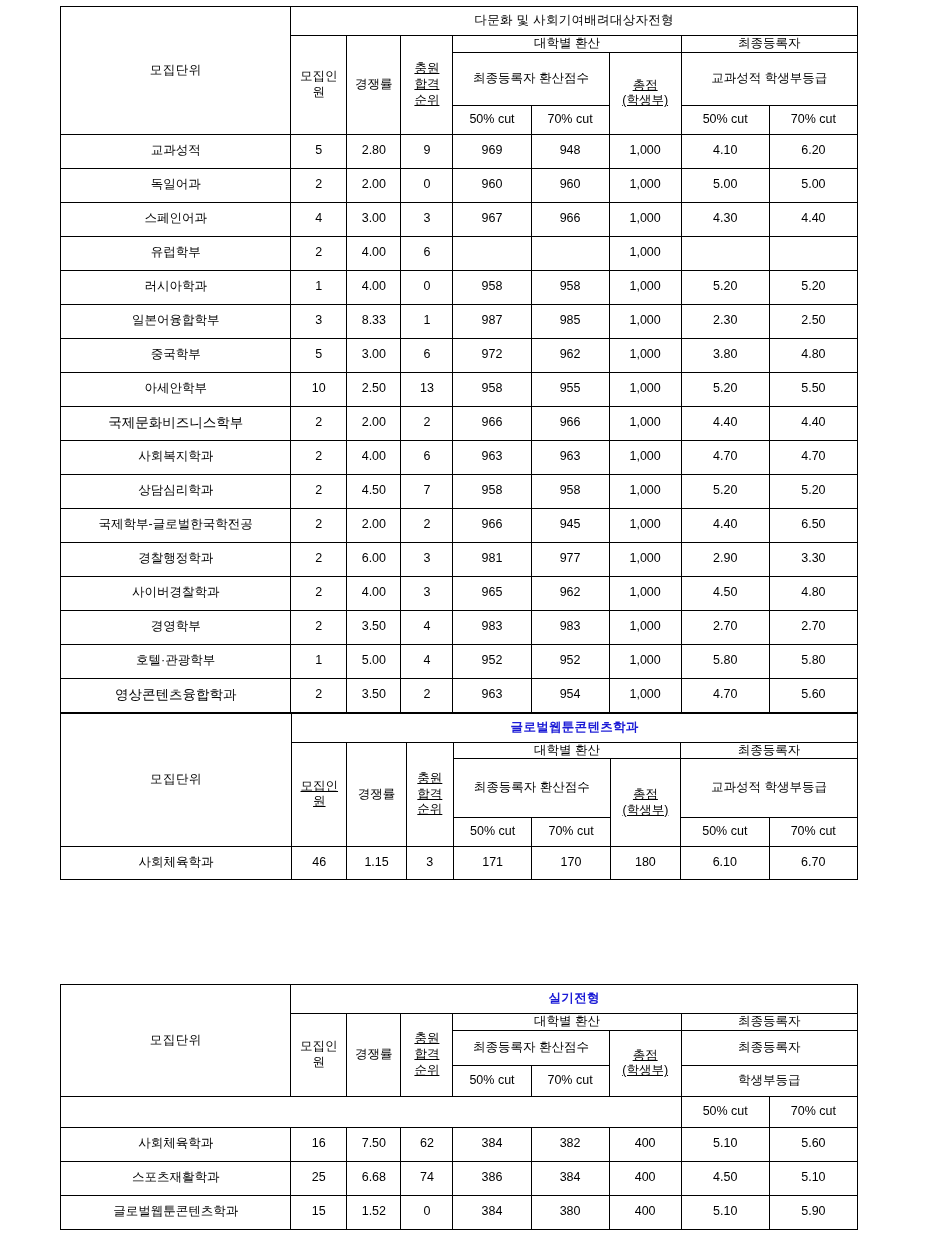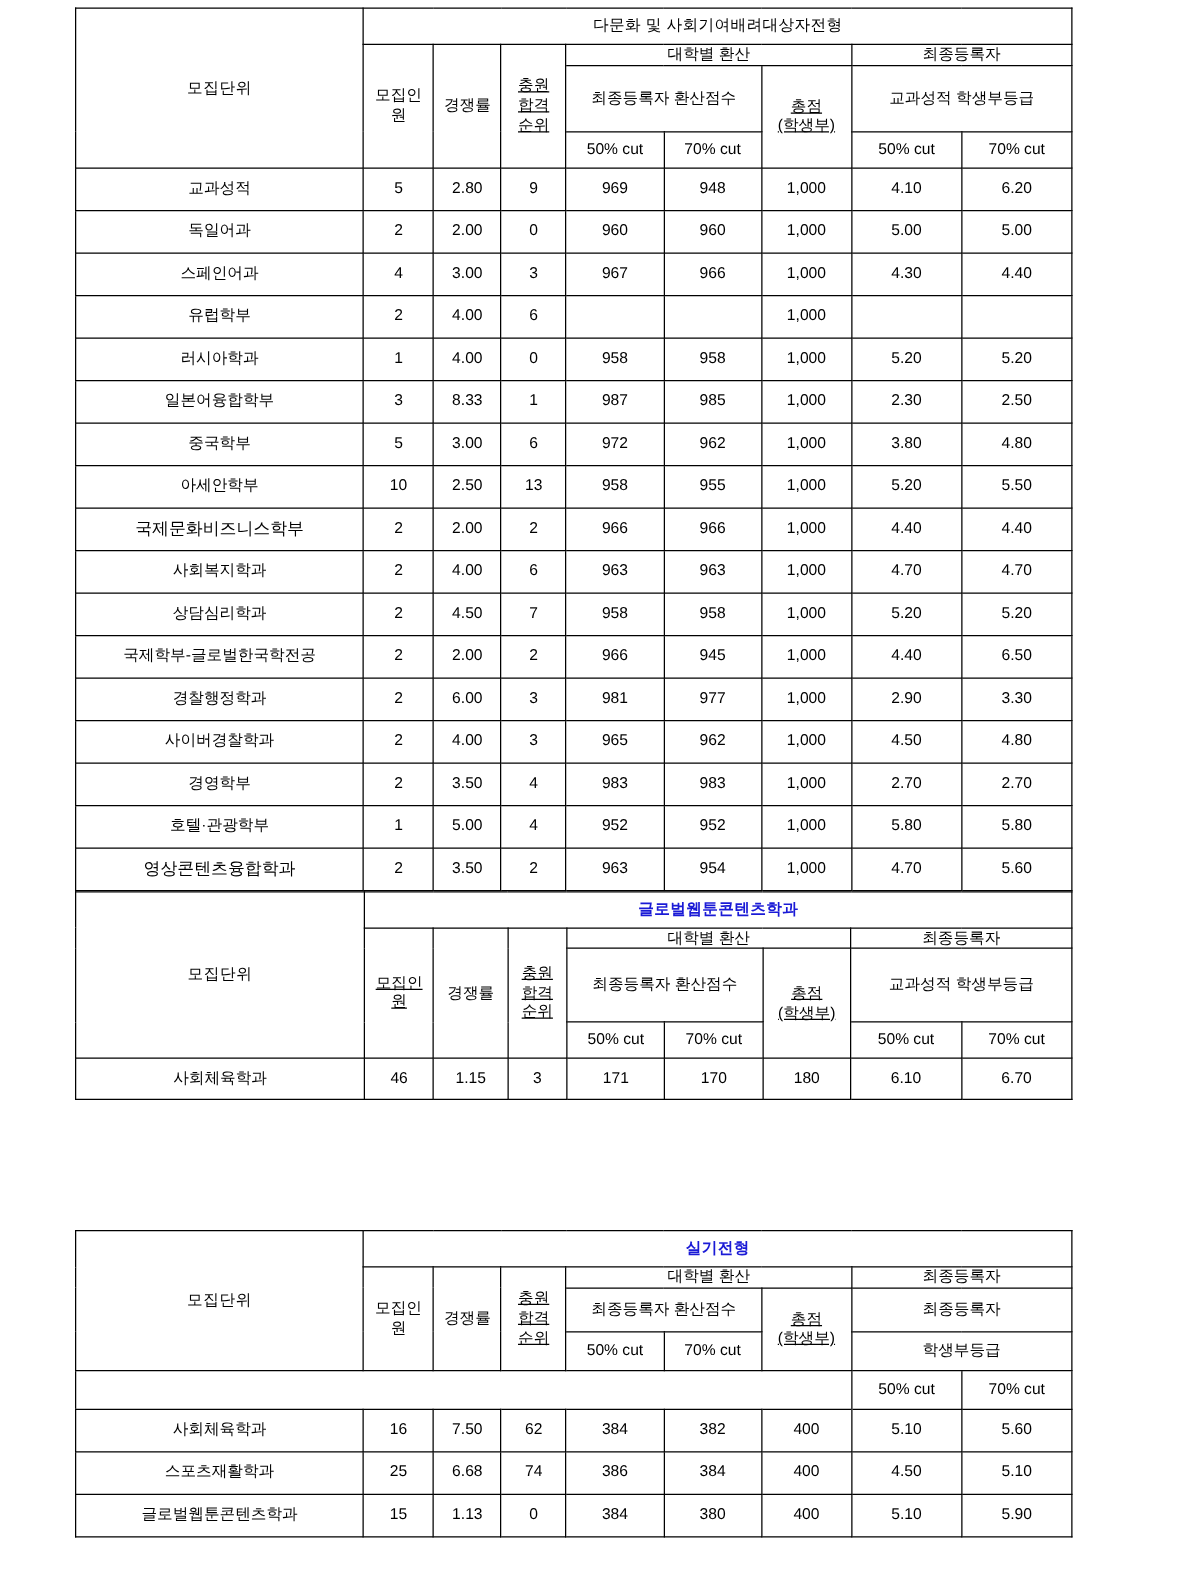--- a/index.html
+++ b/index.html
@@ -467,21 +467,21 @@
             <td class="" style="height: 33px;">74</td>
             <td class="" style="height: 33px;">386</td>
             <td class="" style="height: 33px;">384</td>
             <td class="" style="height: 33px;">400</td>
             <td class="" style="height: 33px;">4.50</td>
             <td class="" style="height: 33px;">5.10</td>
           </tr>
           <tr>
             <td class="unit-cell" style="height: 33px;">글로벌웹툰콘텐츠학과</td>
             <td class="" style="height: 33px;">15</td>
-            <td class="" style="height: 33px;">1.13</td>
+            <td class="" style="height: 33px;">1.52</td>
             <td class="" style="height: 33px;">0</td>
             <td class="" style="height: 33px;">384</td>
             <td class="" style="height: 33px;">380</td>
             <td class="" style="height: 33px;">400</td>
             <td class="" style="height: 33px;">5.10</td>
             <td class="" style="height: 33px;">5.90</td>
           </tr>
         </tbody>
     </table>
   </div>

